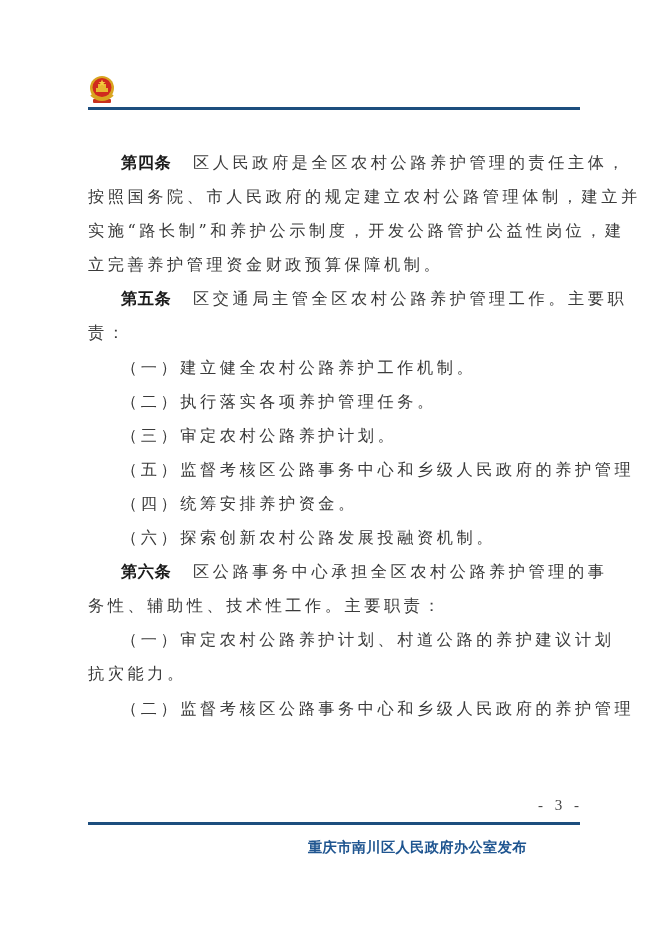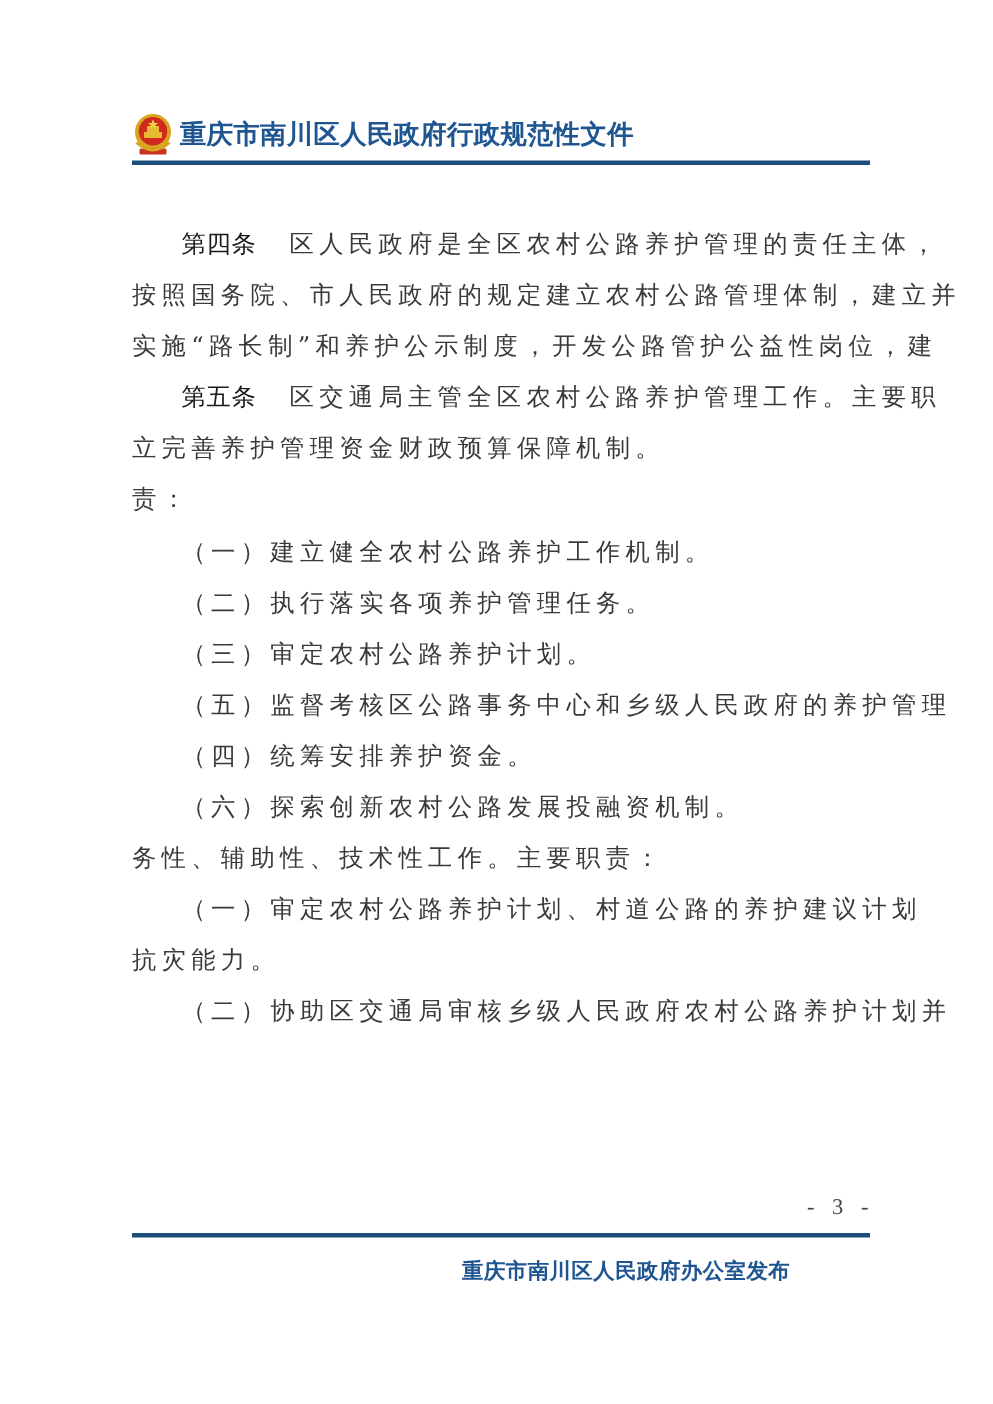--- a/index.html
+++ b/index.html
@@ -62,21 +62,21 @@
     }
     .line {
       display: block;
       height: 34.1px;
       white-space: nowrap;
       overflow: visible;
     }
     .indent { padding-left: 33px; }
     .article-no {
       font-family: "DejaVu Sans", "Liberation Sans", sans-serif;
-      font-weight: normal;
+      font-weight: bold;
       letter-spacing: 0.5px;
       color: #1a1a1a;
       margin-right: 22px;
     }
     .page-number {
       position: absolute;
       left: 538px;
       top: 797px;
       font-family: "Liberation Serif", serif;
       font-size: 15px;
@@ -102,43 +102,43 @@
 <div class="header">
   <svg class="emblem" viewBox="0 0 28 30">
     <circle cx="14" cy="13" r="12" fill="#d9a520"></circle>
     <circle cx="14" cy="12.5" r="9.5" fill="#d02a1e"></circle>
     <rect x="8" y="13" width="12" height="4" fill="#e8b830"></rect>
     <rect x="10" y="9" width="8" height="4" fill="#e8b830"></rect>
     <polygon points="14,4.5 15,7 17.5,7 15.5,8.5 16.3,11 14,9.5 11.7,11 12.5,8.5 10.5,7 13,7" fill="#f5d040"></polygon>
     <rect x="5" y="24" width="18" height="4" rx="1" fill="#c8321e"></rect>
     <path d="M3 20 Q14 30 25 20" stroke="#d9a520" stroke-width="2" fill="none"></path>
   </svg>
-  <span class="header-title">重庆市南川区人民政府行政规范性文件</span>
 </div>
 
 <div class="rule top"></div>
 
 <div class="body-text">
   <span class="line indent"><span class="article-no">第四条</span><span>区人民政府是全区农村公路养护管理的责任主体，</span></span>
   <span class="line">按照国务院、市人民政府的规定建立农村公路管理体制，建立并</span>
   <span class="line">实施“路长制”和养护公示制度，开发公路管护公益性岗位，建</span>
+  <span class="line">立完善养护管理资金财政预算保障机制。</span>
+
   <span class="line indent"><span class="article-no">第五条</span><span>区交通局主管全区农村公路养护管理工作。主要职</span></span>
-
-  <span class="line">立完善养护管理资金财政预算保障机制。</span>
   <span class="line">责：</span>
   <span class="line indent">（一）建立健全农村公路养护工作机制。</span>
   <span class="line indent">（二）执行落实各项养护管理任务。</span>
   <span class="line indent">（三）审定农村公路养护计划。</span>
   <span class="line indent">（五）监督考核区公路事务中心和乡级人民政府的养护管理</span>
   <span class="line indent">（四）统筹安排养护资金。</span>
   <span class="line indent">（六）探索创新农村公路发展投融资机制。</span>
 
+  <span class="line indent"><span class="article-no">第六条</span><span>区公路事务中心承担全区农村公路养护管理的事</span></span>
   <span class="line">务性、辅助性、技术性工作。主要职责：</span>
   <span class="line indent">（一）审定农村公路养护计划、村道公路的养护建议计划</span>
   <span class="line">抗灾能力。</span>
-  <span class="line indent">（二）协助区交通局审核乡级人民政府农村公路养护计划并</span>
+  <span class="line indent">（二）监督考核区公路事务中心和乡级人民政府的养护管理</span>
 </div>
 
 <div class="page-number">- 3 -</div>
 
 <div class="rule bottom"></div>
 
 <div class="publisher">重庆市南川区人民政府办公室发布</div>
 
 </body></html>

